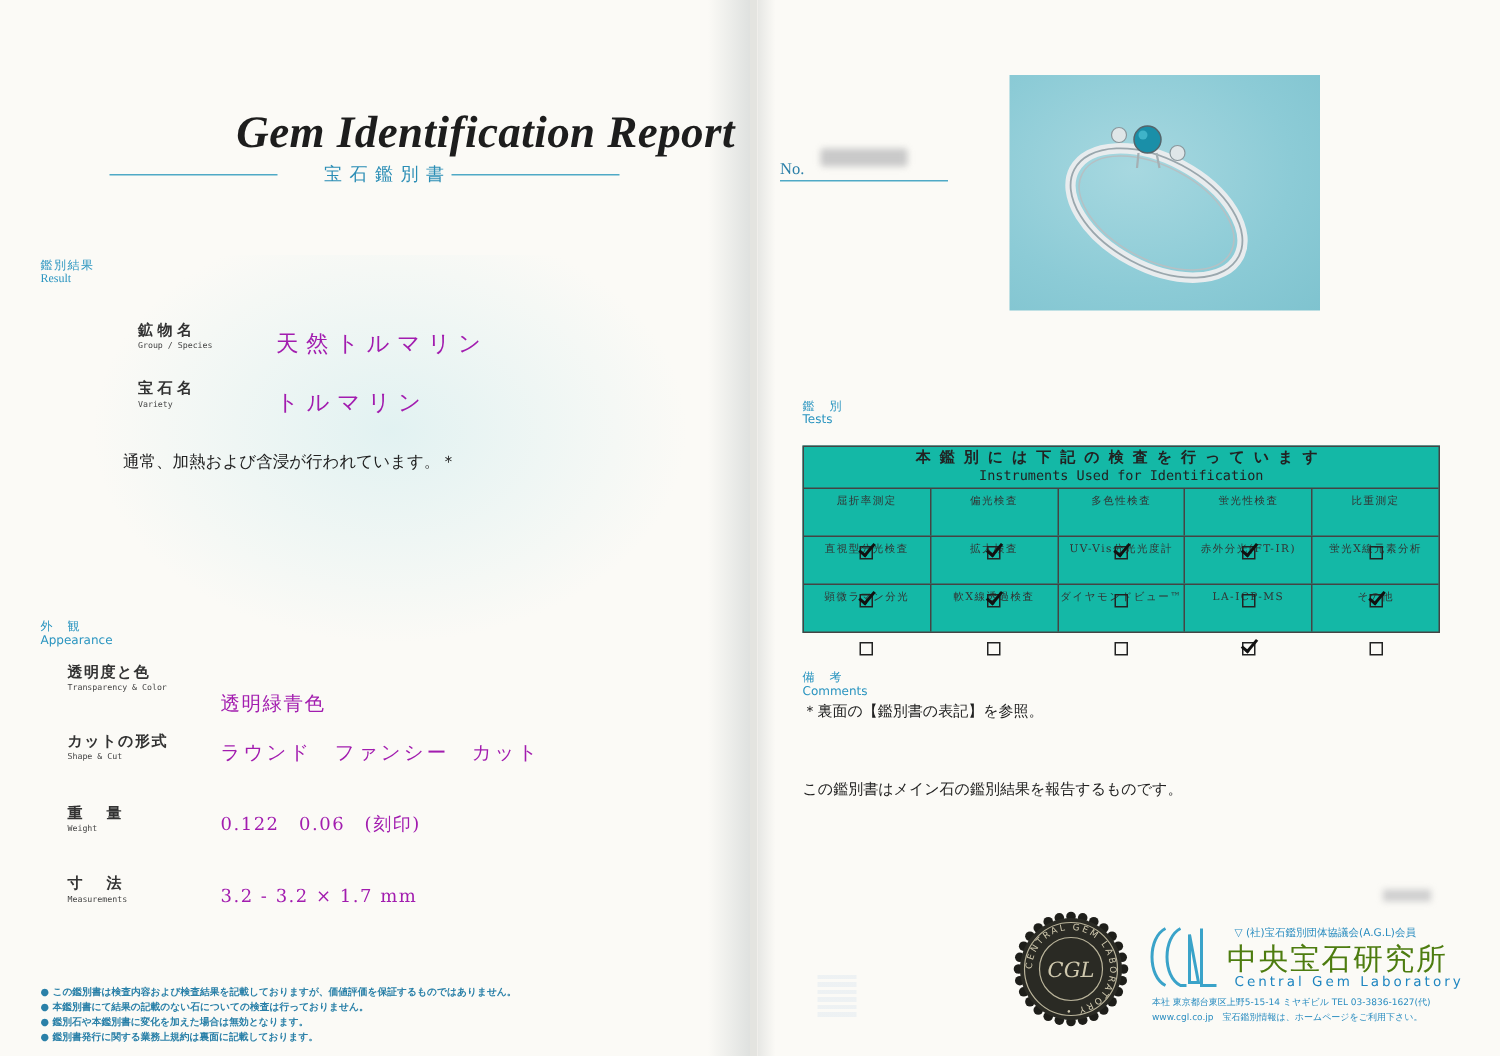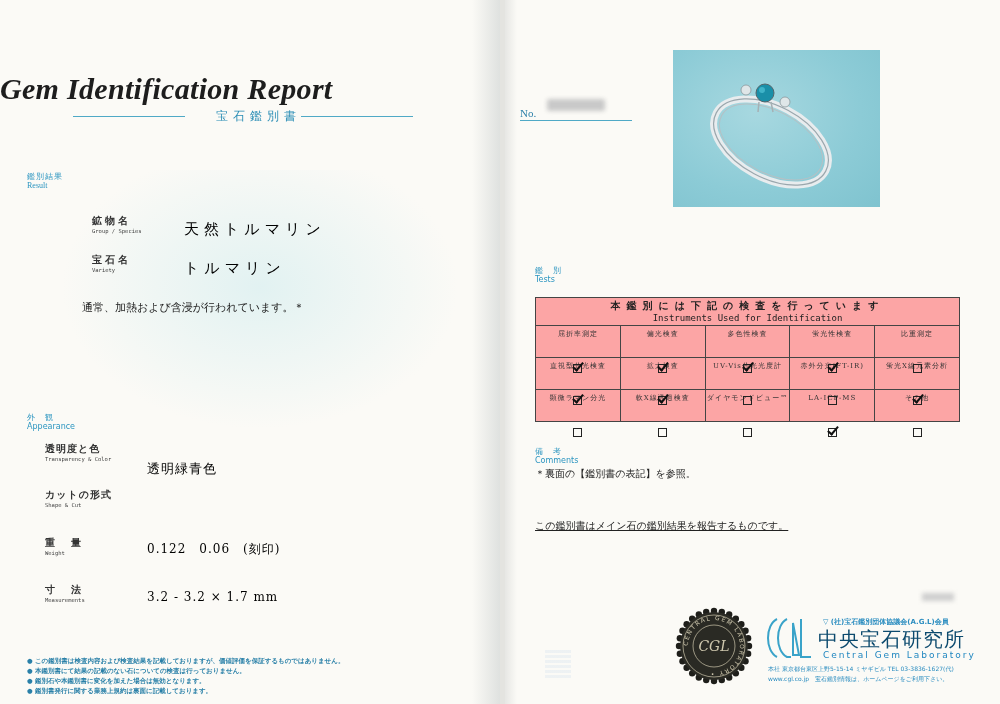--- a/index.html
+++ b/index.html
@@ -13,77 +13,77 @@
       background: linear-gradient(to right, rgba(255,255,255,0), rgba(200,205,205,0.55)); }
     .gutter-shade-r { position: absolute; left: 0; top: 0; width: 12px; height: 100%;
       background: linear-gradient(to left, rgba(255,255,255,0), rgba(210,212,210,0.5)); }
     .gutter { position: absolute; left: 500px; top: 0; width: 5px; height: 704px; background: #e4e4e0; }
 
     
     .wash { position: absolute; left: 60px; top: 170px; width: 400px; height: 260px;
       background: radial-gradient(ellipse at 50% 45%, rgba(205,235,238,0.55), rgba(255,255,255,0) 70%); }
 
     
-    .title { position: absolute; left: 0; top: 72px; width: 490px; text-align: left;
+    .title { position: absolute; left: 0; top: 72px; width: 490px; text-align: right;
       font-family: "Liberation Serif", serif; font-style: italic; font-weight: bold;
       font-size: 30px; color: #1d1d1d; letter-spacing: 0.3px; }
     .subtitle-row { position: absolute; left: 73px; top: 108px; width: 340px; height: 16px; }
     .subtitle-line { position: absolute; top: 8px; height: 1px; background: #4fa9c6; }
     .subtitle-line.l { left: 0; width: 112px; }
     .subtitle-line.r { right: 0; width: 112px; }
     .subtitle { position: absolute; left: 112px; width: 116px; text-align: right; top: 0;
       font-size: 12px; color: #2a8db5; letter-spacing: 5px; }
 
     .section-label { position: absolute; font-family: "DejaVu Sans", sans-serif; color: #2b95c0; }
     .section-label .jp { font-size: 8px; display: block; letter-spacing: 1px; line-height: 9px; }
     .section-label .en { font-size: 8px; display: block; line-height: 9px; }
 
     .field { position: absolute; }
     .field .jp-lbl { font-size: 10px; font-weight: bold; color: #333; letter-spacing: 3px; display: block; line-height: 12px; }
     .field .en-lbl { font-family: "DejaVu Sans Mono", monospace; font-size: 5.5px; color: #444; display: block; line-height: 9px; }
-    .value { position: absolute; font-size: 15px; color: #000000; letter-spacing: 5px; }
+    .value { position: absolute; font-size: 15px; color: #a21caf; letter-spacing: 5px; }
     .value.small { font-size: 13px; letter-spacing: 3px; }
     .note { position: absolute; left: 82px; top: 300px; font-size: 11px; color: #222; }
 
     .disclaimers { position: absolute; left: 27px; top: 656px; font-size: 6.5px; color: #2a80a8; line-height: 10px; font-weight: bold; }
     .disclaimers div::before { content: "● "; }
 
     
     .no-label { position: absolute; left: 15px; top: 107px; font-family: "Liberation Serif", serif; font-size: 11px; color: #2a7fa8; }
     .no-value { position: absolute; left: 42px; top: 99px; width: 58px; height: 12px; background: #c9c9c9; filter: blur(2px); border-radius: 2px; }
     .no-line { position: absolute; left: 15px; top: 120px; width: 112px; height: 1px; background: #4fa9c6; }
 
     .photo { position: absolute; left: 168px; top: 50px; width: 207px; height: 157px;
       background: radial-gradient(ellipse at 40% 40%, #a7d8e0, #8ccbd6 60%, #7fc3cf); }
     .photo svg { position: absolute; left: 0; top: 0; }
 
     .tests-label { left: 30px; top: 266px; }
-    .tbl { position: absolute; left: 30px; top: 297px; width: 425px; border: 1.5px solid #444; border-collapse: collapse; background: #fca5a5; }
+    .tbl { position: absolute; left: 30px; top: 297px; width: 425px; border: 1.5px solid #444; border-collapse: collapse; background: #14b8a6; }
     .tbl-head { text-align: center; border-bottom: 1px solid #444; padding: 2px 0 1px; }
     .tbl-head .jp { font-size: 10px; letter-spacing: 6px; font-weight: bold; color: #222; display: block; line-height: 12px; }
     .tbl-head .en { font-family: "DejaVu Sans Mono", monospace; font-size: 9px; color: #222; display: block; line-height: 12px; }
     .tbl-row { display: flex; border-top: 1px solid #444; }
     .tbl-row:first-of-type { border-top: none; }
     .cell { flex: 1; border-left: 1px solid #444; text-align: center; height: 31px; padding-top: 3px; }
     .cell:first-child { border-left: none; }
     .cell .lbl { font-size: 7px; color: #333; display: block; line-height: 10px; letter-spacing: 1px; }
     .cell .box { display: inline-block; width: 9px; height: 9px; border: 1.5px solid #222; margin-top: 4px; position: relative; }
     .cell .box.checked::after { content: ""; position: absolute; left: 1px; top: -5px; width: 4px; height: 9px;
       border-right: 2.5px solid #111; border-bottom: 2.5px solid #111; transform: rotate(40deg); }
 
     .comments-label { left: 30px; top: 447px; }
     .comment1 { position: absolute; left: 30px; top: 467px; font-size: 10px; color: #222; }
-    .comment2 { position: absolute; left: 30px; top: 519px; font-size: 10px; color: #222; text-decoration: underline; }
+    .comment2 { position: absolute; left: 30px; top: 519px; font-size: 10px; color: #222; }
 
     .serial-blur { position: absolute; left: 417px; top: 593px; width: 32px; height: 8px; background: #cfcfcf; filter: blur(2px); }
 
     .seal { position: absolute; left: 170px; top: 607px; width: 78px; height: 78px; }
     .logo-mark { position: absolute; left: 258px; top: 615px; width: 50px; height: 46px; }
-    .org-top { position: absolute; left: 318px; top: 617px; font-family: "DejaVu Sans", sans-serif; font-size: 7px; color: #2b8dc0; font-weight: bold; }
-    .org-name { position: absolute; left: 313px; top: 626px; font-family: "DejaVu Sans", sans-serif; font-size: 20px; color: #0c4a6e; letter-spacing: 1px; }
+    .org-top { position: absolute; left: 318px; top: 617px; font-family: "DejaVu Sans", sans-serif; font-size: 7px; color: #2b8dc0; }
+    .org-name { position: absolute; left: 313px; top: 626px; font-family: "DejaVu Sans", sans-serif; font-size: 20px; color: #4d7c0f; letter-spacing: 1px; }
     .org-en { position: absolute; left: 318px; top: 650px; font-family: "DejaVu Sans", sans-serif; font-size: 9px; color: #1f86c0; letter-spacing: 2px; }
     .org-addr { position: absolute; left: 263px; top: 664px; font-family: "DejaVu Sans", sans-serif; font-size: 6px; color: #2b8dc0; line-height: 10px; white-space: nowrap; }
     .faint-stamp { position: absolute; left: 40px; top: 648px; width: 26px; height: 30px; background: repeating-linear-gradient(0deg, #e8eef2 0 3px, #fbfaf6 3px 5px); opacity: 0.7; }
   </style>
 </head>
 <body>
 
 <div class="page page-left">
   <div class="wash"></div>
   <div class="gutter-shade-l"></div>
@@ -122,20 +122,21 @@
   <div class="field" style="left:45px; top:443px;">
     <span class="jp-lbl" style="letter-spacing:1px;">透明度と色</span>
     <span class="en-lbl">Transparency &amp; Color</span>
   </div>
   <div class="value small" style="left:147px; top:460px; letter-spacing:1px;">透明緑青色</div>
 
   <div class="field" style="left:45px; top:489px;">
     <span class="jp-lbl" style="letter-spacing:1px;">カットの形式</span>
     <span class="en-lbl">Shape &amp; Cut</span>
   </div>
+  <div class="value small" style="left:147px; top:493px; letter-spacing:2px;">ラウンド　ファンシー　カット</div>
 
   <div class="field" style="left:45px; top:537px;">
     <span class="jp-lbl">重　量</span>
     <span class="en-lbl">Weight</span>
   </div>
   <div class="value small" style="left:147px; top:541px; letter-spacing:1px; font-size:12px;">0.122　0.06　(刻印)</div>
 
   <div class="field" style="left:45px; top:584px;">
     <span class="jp-lbl">寸　法</span>
     <span class="en-lbl">Measurements</span>

